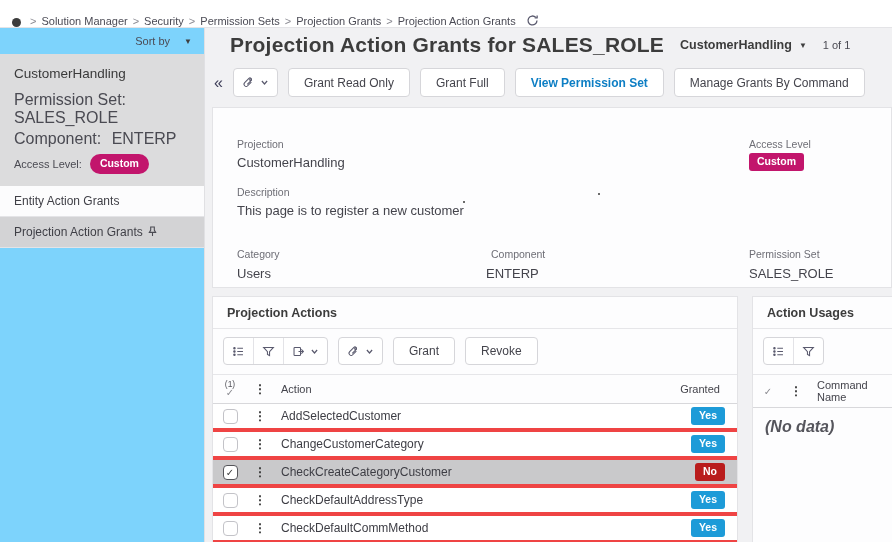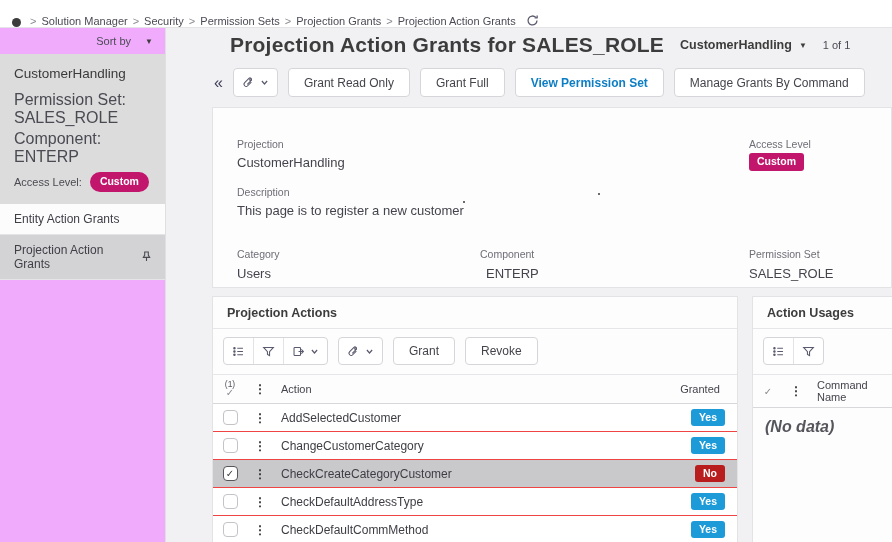--- a/index.html
+++ b/index.html
@@ -10,21 +10,21 @@
   .crumbbar { position:absolute; left:0; top:0; width:892px; height:28px; background:#fff;
     border-bottom:1px solid #e4e4e7; display:flex; align-items:flex-end; padding:0 10px; }
   .crumb-dot { width:9px; height:9px; border-radius:50%; background:#3c3c3c; margin:0 4px 0 2px; }
   .crumb, .crumb-sep { font-size:11px; color:#4b4b55; }
   .crumb { cursor:pointer; }
   .crumb-sep { margin:0 5px; color:#8a8a92; }
   .crumb-sep::after { content:">"; }
   .refresh-btn { margin-left:10px; color:#5a5a6e; display:flex; align-items:center; }
 
   
-  .sidebar { position:absolute; left:0; top:28px; width:166px; bottom:0; background:#f0abfc;
+  .sidebar { position:absolute; left:0; top:28px; width:205px; bottom:0; background:#7dd3fc;
     border-right:1px solid #e0e0e3; }
   .sortrow { height:26px; display:flex; align-items:center; justify-content:flex-end; padding-right:12px; }
   .sort-label { font-size:11px; color:#4b4b55; }
   .sort-caret { margin-left:14px; font-size:8px; color:#3f3f3f; }
   .sort-caret::after { content:"▼"; }
   .side-card { background:#dcdcdd; padding:12px 14px 12px 14px; }
   .side-card-title { font-size:13.5px; color:#3a3a3a; margin-bottom:10px; }
   .side-line { font-size:16px; color:#4a4a52; margin-bottom:3px; }
   .side-line .lbl { margin-right:6px; }
   .side-access { display:flex; align-items:center; margin-top:6px; font-size:11px; color:#4a4a52; }
@@ -80,21 +80,21 @@
   .thead { display:flex; align-items:center; border-top:1px solid #e6e6e9; border-bottom:1px solid #d8d8db;
     height:30px; font-size:11px; color:#44444c; }
   .col-check { width:34px; display:flex; flex-direction:column; align-items:center; justify-content:center; }
   .sel-count { font-size:8.5px; color:#55555c; line-height:1; }
   .check-glyph { color:#8a8a90; font-size:10px; line-height:1; }
   .check-glyph::after { content:"✓"; }
   .col-kebab { width:26px; text-align:center; color:#2d2d2d; font-size:12px; }
   .col-kebab::after { content:"⋮"; font-weight:bold; }
   .col-main { flex:1; padding-left:8px; }
   .col-granted { width:62px; text-align:center; padding-right:12px; }
-  .trow { display:flex; align-items:center; height:28px; border-bottom:1px solid #ef4444;
+  .trow { display:flex; align-items:center; height:28px; border-bottom:4px solid #ef4444;
     font-size:12px; color:#3d3d44; background:#fff; }
   .trow.selected { background:#c9c9cb; }
   .checkbox { width:15px; height:15px; border:1.5px solid #c3c3c8; border-radius:4px; background:#fff; cursor:pointer;
     display:flex; align-items:center; justify-content:center; font-size:10px; color:#3a3a3a; }
   .trow.selected .checkbox { border-color:#55555a; }
   .checkbox.checked::after { content:"✓"; }
   .cell-badge { text-align:right; }
 
   .au-thead { display:flex; align-items:center; height:34px; border-top:1px solid #e6e6e9;
     border-bottom:1px solid #d8d8db; font-size:11px; color:#44444c; }
@@ -199,21 +199,21 @@
 
   <span class="fld-label" style="left:24px; top:78px">Description</span>
   <span class="fld-value" style="left:24px; top:95px">This page is to register a new customer</span>
 
   <span class="stray" style="left:250px; top:93px"></span>
   <span class="stray" style="left:385px; top:85px"></span>
 
   <span class="fld-label" style="left:24px; top:140px">Category</span>
   <span class="fld-value" style="left:24px; top:158px">Users</span>
 
-  <span class="fld-label" style="left:267px; top:140px">Component</span>
+  <span class="fld-label" style="left:278px; top:140px">Component</span>
   <span class="fld-value" style="left:273px; top:158px">ENTERP</span>
 
   <span class="fld-label" style="left:536px; top:140px">Permission Set</span>
   <span class="fld-value" style="left:536px; top:158px">SALES_ROLE</span>
 </div>
 
 <div class="card section-card pa-card">
   <div class="section-head">Projection Actions</div>
 
   <div class="section-toolbar">

